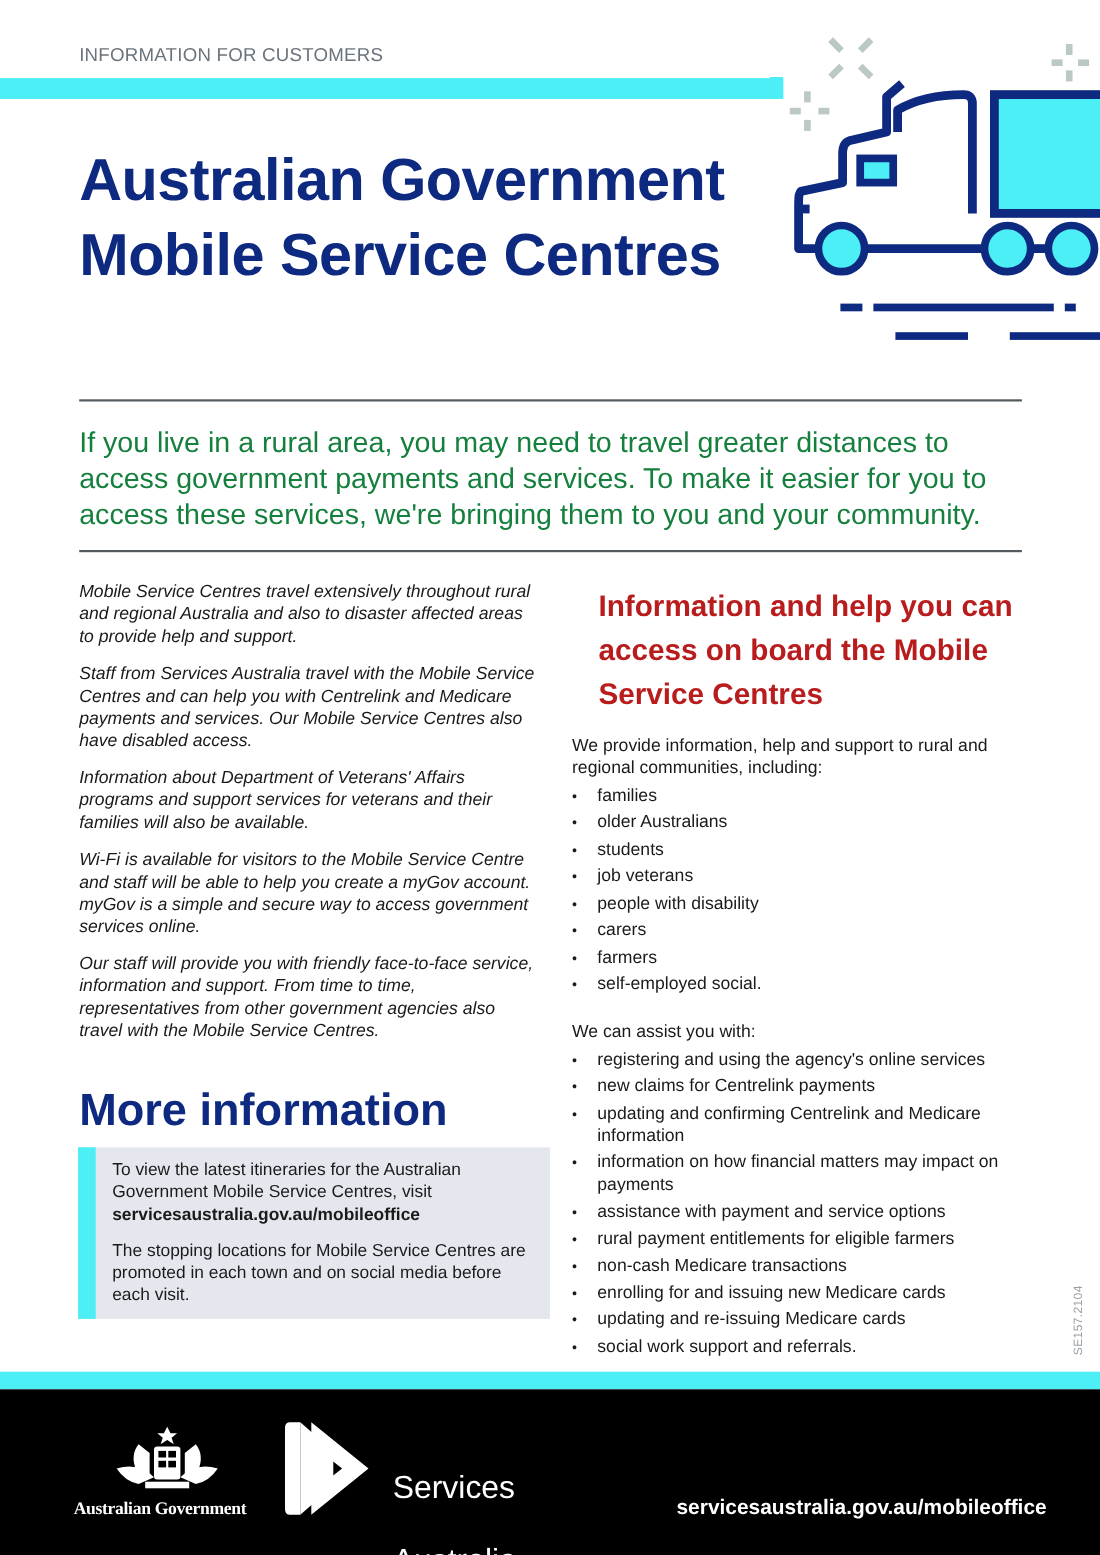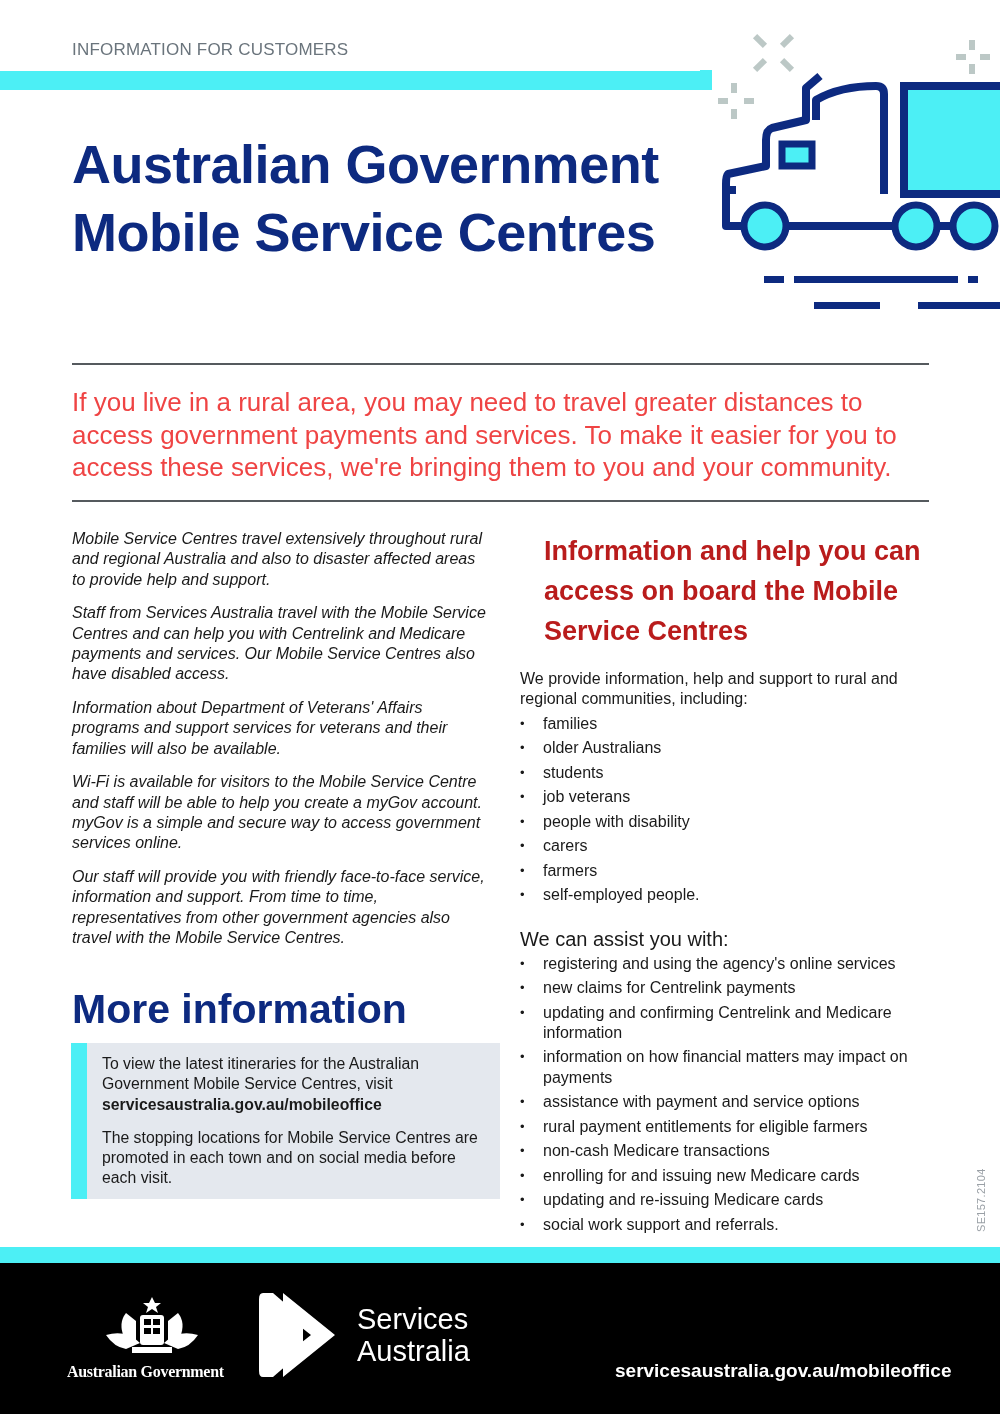--- a/index.html
+++ b/index.html
@@ -23,21 +23,21 @@
     .title span { display: block; }
 
     .truck { position: absolute; left: 700px; top: 20px; width: 300px; height: 300px; }
 
     .rule { position: absolute; left: 72px; width: 857px; height: 2px; background: #555a5e; }
     .rule.r1 { top: 363px; }
     .rule.r2 { top: 500px; }
 
     .intro {
       position: absolute; left: 72px; top: 386px; width: 860px;
-      font-size: 26px; line-height: 32.5px; color: #ef4444;
+      font-size: 26px; line-height: 32.5px; color: #15803d;
     }
 
     .left-col { position: absolute; left: 72px; top: 529px; width: 415px; }
     .left-col p {
       font-size: 16px; line-height: 20.3px; margin-bottom: 13.5px; color: #1a1a1a; font-style: italic;
     }
 
     .more-heading {
       position: absolute; left: 72px; top: 986px;
       font-size: 41px; font-weight: bold; color: #0d2a80;
@@ -51,21 +51,21 @@
     .callout p { font-size: 15.8px; line-height: 20.3px; color: #1a1a1a; margin-bottom: 13px; }
     .callout .url { font-weight: bold; display: block; }
 
     .right-col { position: absolute; left: 520px; top: 531px; width: 410px; }
     .right-heading {
       font-size: 27px; line-height: 40px; font-weight: bold; color: #b91c1c;
       margin-bottom: 18px;
       margin-left: 24px;
     }
     .right-col .lead { font-size: 16px; line-height: 20.3px; margin-bottom: 4px; }
-    .right-col .lead2 { font-size: 20px; line-height: 20.3px; margin-top: 24px; margin-bottom: 4px; }
+    .right-col .lead2 { font-size: 16px; line-height: 20.3px; margin-top: 24px; margin-bottom: 4px; }
     ul.bullets { list-style: none; }
     ul.bullets li {
       position: relative; padding-left: 23px;
       font-size: 16px; line-height: 20.3px; margin-bottom: 4.2px;
     }
     ul.bullets li::before {
       content: "\2022"; position: absolute; left: 0; top: 0; font-size: 13px; color: #1a1a1a;
     }
 
     .docref {
@@ -82,21 +82,21 @@
     .crest-label {
       position: absolute; left: 67px; top: 100px;
       font-family: "Liberation Serif", serif; font-weight: bold;
       font-size: 16px; color: #ffffff; letter-spacing: -0.3px;
     }
     .sa-mark { position: absolute; left: 259px; top: 28px; width: 78px; height: 88px; }
     .sa-name {
       position: absolute; left: 357px; top: 40px;
       font-size: 29px; line-height: 32px; color: #ffffff;
     }
-    .sa-name span { display: block; }
+    .sa-name span { display: block; margin-top: 34px; }
     .footer-url {
       position: absolute; left: 615px; top: 97px;
       font-size: 19px; font-weight: bold; color: #ffffff;
     }
   </style>
 </head>
 <body>
 
 <div class="eyebrow">INFORMATION FOR CUSTOMERS</div>
 <div class="top-bar"></div>
@@ -173,21 +173,21 @@
   <h2 class="right-heading">Information and help you can access on board the Mobile Service Centres</h2>
   <p class="lead">We provide information, help and support to rural and regional communities, including:</p>
   <ul class="bullets">
     <li>families</li>
     <li>older Australians</li>
     <li>students</li>
     <li>job veterans</li>
     <li>people with disability</li>
     <li>carers</li>
     <li>farmers</li>
-    <li>self-employed people.</li>
+    <li>self-employed social.</li>
   </ul>
   <p class="lead2">We can assist you with:</p>
   <ul class="bullets">
     <li>registering and using the agency's online services</li>
     <li>new claims for Centrelink payments</li>
     <li>updating and confirming Centrelink and Medicare information</li>
     <li>information on how financial matters may impact on payments</li>
     <li>assistance with payment and service options</li>
     <li>rural payment entitlements for eligible farmers</li>
     <li>non-cash Medicare transactions</li>

